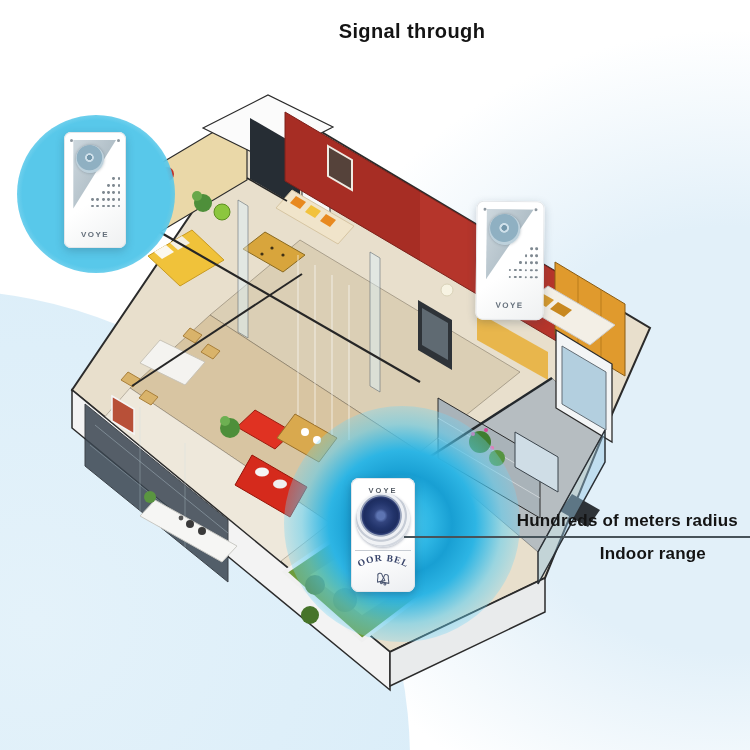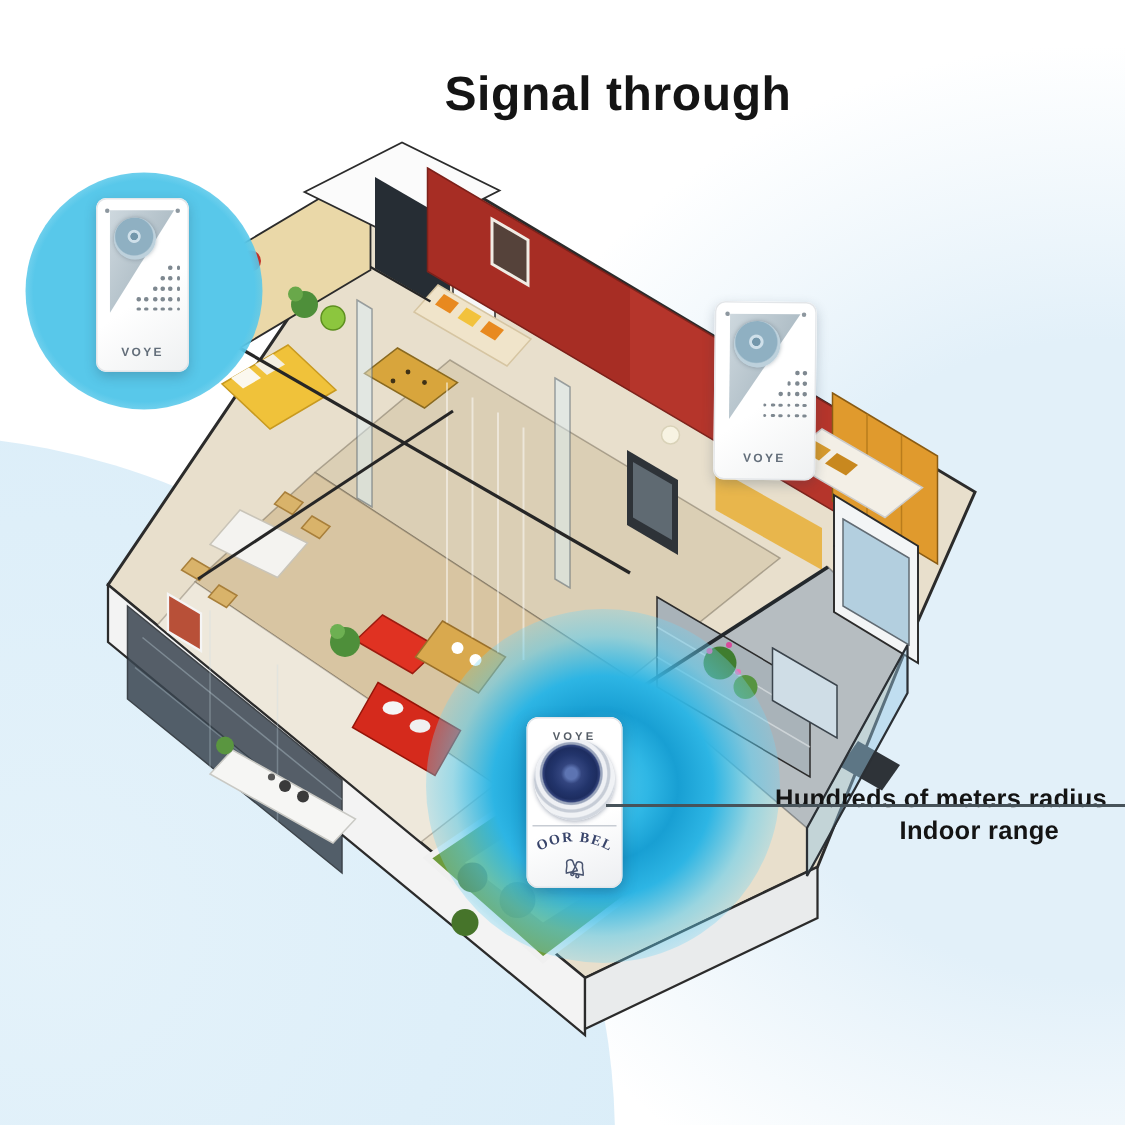--- a/index.html
+++ b/index.html
@@ -8,22 +8,22 @@
 
   
   .bg-tint-right{position:absolute;left:290px;top:30px;width:880px;height:820px;
     background:radial-gradient(closest-side,#e2f0f9 0%,#e2f0f9 52%,rgba(226,240,249,0) 100%);
     z-index:0;}
   .bg-circle-bl{position:absolute;left:-530px;top:290px;width:940px;height:940px;border-radius:50%;
     background:radial-gradient(circle at 60% 35%,#e4f2fa 0%,#d8ecf8 65%,#d2e8f6 100%);
     z-index:0;}
 
   
-  .title{position:absolute;top:44px;left:412px;transform:translateX(-50%);
-    font-size:32px;font-weight:700;letter-spacing:.4px;color:var(--text-dark,#141414);
+  .title{position:absolute;top:20px;left:412px;transform:translateX(-50%);
+    font-size:20px;font-weight:700;letter-spacing:.4px;color:var(--text-dark,#141414);
     white-space:nowrap;z-index:6;}
 
   
   .floorplan{position:absolute;inset:0;z-index:1;}
 
   
   .signal-circle-left{position:absolute;left:17px;top:115px;width:158px;height:158px;border-radius:50%;
     background:radial-gradient(circle,var(--accent-cyan,#58c8ea) 0% 66%,rgba(88,200,234,.55) 82%,rgba(88,200,234,0) 100%);
     z-index:2;}
   .signal-glow{position:absolute;left:284px;top:406px;width:236px;height:236px;border-radius:50%;
@@ -63,21 +63,21 @@
         #1d2d60 40%, #32427a 44%,
         #9aa5bc 46% 48%, #eef0f4 50% 55%,
         #c6ccd6 57% 60%, #f0f2f5 62% 68%,
         #d2d7df 70% 74%, #f4f6f8 76%);
     box-shadow:0 1px 3px rgba(30,45,80,.35);}
   .db-sep{position:absolute;left:6%;right:6%;top:72px;height:1px;background:#c7ccd3;}
   .db-lower{position:absolute;left:0;right:0;bottom:2px;height:38px;}
 
   
   .range-label-1{position:absolute;top:511px;right:12px;font-size:17px;font-weight:700;
-    color:var(--text-dark,#141414);letter-spacing:.2px;z-index:5;margin-top:12px;}
+    color:var(--text-dark,#141414);letter-spacing:.2px;z-index:5;}
   .range-line{position:absolute;top:536px;left:404px;right:0;height:2px;
     background:var(--line-color,#47535a);z-index:5;}
   .range-label-2{position:absolute;top:544px;right:44px;font-size:17px;font-weight:700;
     color:var(--text-dark,#141414);letter-spacing:.2px;z-index:5;}
 </style>
 </head>
 <body>
 
 <div class="stage">
 

